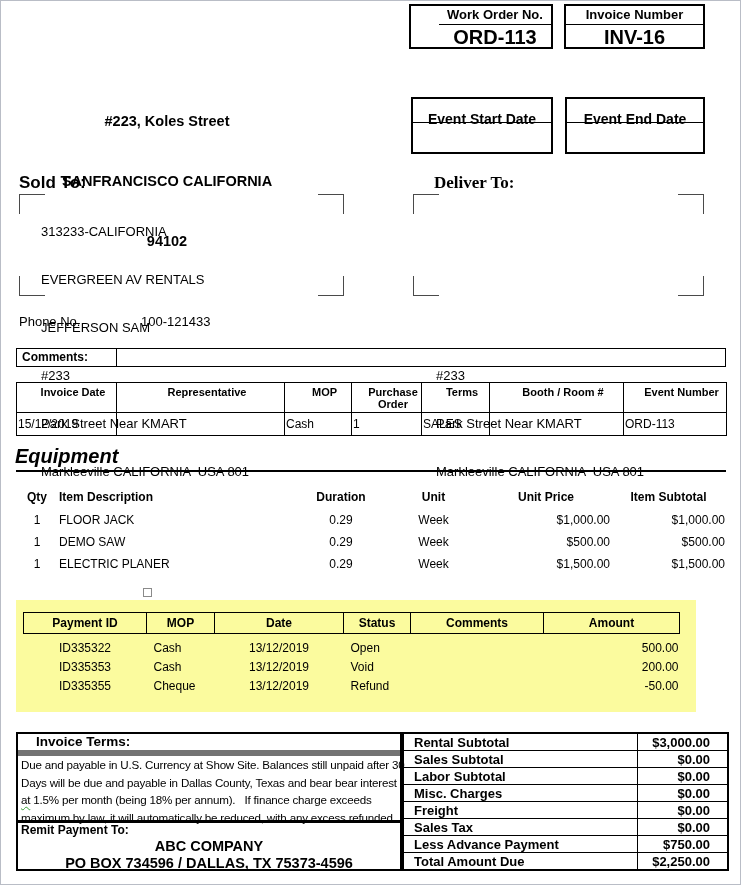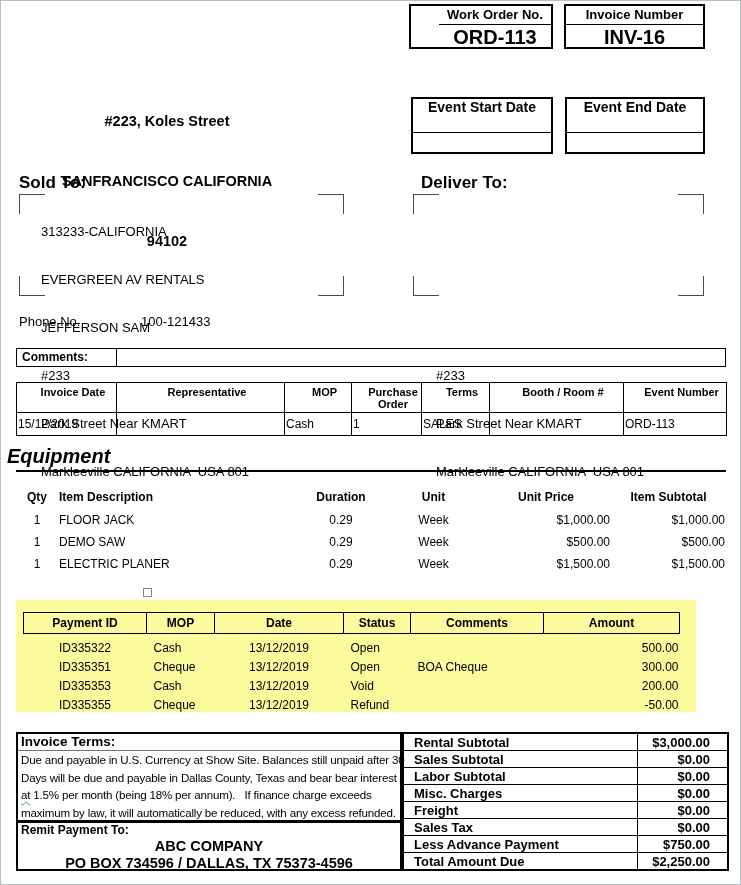--- a/index.html
+++ b/index.html
@@ -12,21 +12,21 @@
   .idbox{position:absolute;border:2px solid #000;box-sizing:border-box;text-align:center;}
   .idbox .lbl{font-weight:bold;font-size:13px;line-height:18px;border-bottom:1px solid #000;}
   .idbox .val{font-weight:bold;font-size:20px;line-height:25px;}
   #wo-box{left:408px;top:3px;width:144px;height:45px;padding-left:28px;}
   #inv-box{left:563px;top:3px;width:141px;height:45px;}
   
   .company{position:absolute;left:16px;top:70px;width:300px;text-align:center;
     font-weight:bold;font-size:14.5px;line-height:20px;white-space:pre;}
   
   .evbox{position:absolute;border:2px solid #000;box-sizing:border-box;}
-  .evbox .elbl{font-weight:bold;font-size:14px;text-align:center;padding-top:0;height:34px;border-bottom:1px solid #000;box-sizing:border-box;}
+  .evbox .elbl{font-weight:bold;font-size:14px;text-align:center;padding-top:12px;height:24px;border-bottom:1px solid #000;box-sizing:border-box;}
   .evbox .eval{height:17px;font-size:12px;text-align:center;}
   #ev-start{left:410px;top:96px;width:142px;height:57px;}
   #ev-end{left:564px;top:96px;width:140px;height:57px;}
   
   .sec-head{position:absolute;font-weight:bold;font-size:17px;}
   .addr{position:absolute;font-size:13px;line-height:16px;white-space:pre;}
   .addr div{height:16px;}
   .brk{position:absolute;width:26px;height:20px;box-sizing:border-box;}
   .brk.tl{border-left:1px solid #4a4a4a;border-top:1px solid #4a4a4a;}
   .brk.tr{border-right:1px solid #4a4a4a;border-top:1px solid #4a4a4a;}
@@ -39,38 +39,38 @@
   .comments{position:absolute;left:15px;top:347px;width:710px;height:19px;border:1px solid #000;box-sizing:border-box;display:flex;}
   .comments .clbl{width:100px;border-right:1px solid #000;font-weight:bold;font-size:12px;padding-left:5px;line-height:17px;box-sizing:border-box;}
   .comments .cval{flex:1;font-size:12px;line-height:17px;padding-left:4px;}
   
   table{border-collapse:collapse;table-layout:fixed;}
   .meta{position:absolute;left:15px;top:381px;width:710px;}
   .meta th,.meta td{border:1px solid #000;overflow:hidden;}
   .meta th{font-weight:bold;font-size:11px;text-align:center;vertical-align:top;padding-top:3px;height:25px;padding-left:14px;}
   .meta td{font-size:12px;text-align:left;height:20px;}
   
-  .equip-head{position:absolute;left:6px;top:444px;font-weight:bold;font-style:italic;font-size:20px;}
+  .equip-head{position:absolute;left:14px;top:444px;font-weight:bold;font-style:italic;font-size:20px;}
   .equip-rule{position:absolute;left:15px;top:469px;width:710px;border-top:2px solid #000;}
   .equip{position:absolute;left:15px;top:487px;width:710px;}
   .equip th{font-weight:bold;font-size:12px;height:20px;vertical-align:top;padding-top:2px;}
   .equip td{font-size:12px;height:19px;vertical-align:top;padding-top:2px;}
   .equip .c{text-align:center;} .equip .l{text-align:left;} .equip .r{text-align:right;}
   
   .handle{position:absolute;left:142px;top:587px;width:7px;height:7px;border:1px solid #8a8a8a;background:#fff;}
   .hl-panel{position:absolute;left:15px;top:599px;width:680px;height:112px;}
   .pay{position:absolute;left:7px;top:12px;width:656px;}
   .pay th{border:1px solid #000;font-weight:bold;font-size:12px;height:18px;text-align:center;}
   .pay td{font-size:12px;height:17px;vertical-align:middle;}
   .pay tr.gap td{height:2px;}
   .pay .c{text-align:center;} .pay .r{text-align:right;padding-right:1px;}
   .pay .lp{text-align:left;padding-left:7px;}
   
   .terms-box{position:absolute;left:15px;top:731px;width:386px;height:90px;border:2px solid #000;box-sizing:border-box;}
-  .terms-box .thead{font-weight:bold;font-size:13.5px;line-height:16px;padding-left:3px;border-bottom:1px solid #737373;height:16px;}
+  .terms-box .thead{font-weight:bold;font-size:13.5px;line-height:16px;padding-left:18px;border-bottom:6px solid #737373;height:16px;}
   .terms-box .tline{font-size:11.6px;line-height:17.5px;padding-left:3px;white-space:pre;letter-spacing:-0.2px;}
   .misspell{text-decoration:underline;text-decoration-style:wavy;text-decoration-color:#3aa13a;text-decoration-thickness:1px;text-underline-offset:2px;}
   .remit-box{position:absolute;left:15px;top:820px;width:386px;height:50px;border:2px solid #000;box-sizing:border-box;}
   .remit-box .rhead{font-weight:bold;font-size:12px;padding-left:3px;line-height:15px;}
   .remit-box .rline{font-weight:bold;font-size:14.5px;text-align:center;line-height:17px;}
   .totals{position:absolute;left:401px;top:731px;width:327px;height:139px;border:2px solid #000;box-sizing:border-box;display:flex;flex-direction:column;}
   .totals .trow{flex:1;display:flex;border-bottom:1px solid #000;box-sizing:border-box;}
   .totals .trow:last-child{border-bottom:none;}
   .totals .tlabel{width:234px;border-right:1px solid #000;box-sizing:border-box;font-weight:bold;font-size:13px;padding-left:10px;display:flex;align-items:center;}
   .totals .tvalue{flex:1;font-weight:bold;font-size:13px;padding-right:17px;display:flex;align-items:center;justify-content:flex-end;}
@@ -111,21 +111,21 @@
   <div class="brk br" style="left:317px;top:275px;"></div>
   <div class="addr" style="left:40px;top:191px;">
     <div>313233-CALIFORNIA</div>
     <div>EVERGREEN AV RENTALS</div>
     <div>JEFFERSON SAM</div>
     <div>#233</div>
     <div>Park Street Near KMART</div>
     <div>Markleeville CALIFORNIA  USA 801</div>
   </div>
 
-  <div class="sec-head" style="left:420px;top:172px;">Deliver To:</div>
+  <div class="sec-head" style="left:433px;top:172px;font-family:Liberation Serif, serif;">Deliver To:</div>
   <div class="brk tl" style="left:412px;top:193px;"></div>
   <div class="brk tr" style="left:677px;top:193px;"></div>
   <div class="brk bl" style="left:412px;top:275px;"></div>
   <div class="brk br" style="left:677px;top:275px;"></div>
   <div class="addr" style="left:435px;top:191px;">
     <div></div>
     <div></div>
     <div></div>
     <div>#233</div>
     <div>Park Street Near KMART</div>
@@ -244,28 +244,20 @@
           </tr>
       <tr>
         <td class="c">ID335322</td>
         <td class="lp">Cash</td>
         <td class="c">13/12/2019</td>
         <td class="lp">Open</td>
         <td class="lp"></td>
         <td class="r">500.00</td>
       </tr>
       <tr>
-        <td class="c">ID335351</td>
-        <td class="lp">Cheque</td>
-        <td class="c">13/12/2019</td>
-        <td class="lp">Open</td>
-        <td class="lp">BOA Cheque</td>
-        <td class="r">300.00</td>
-      </tr>
-      <tr>
         <td class="c">ID335353</td>
         <td class="lp">Cash</td>
         <td class="c">13/12/2019</td>
         <td class="lp">Void</td>
         <td class="lp"></td>
         <td class="r">200.00</td>
       </tr>
       <tr>
         <td class="c">ID335355</td>
         <td class="lp">Cheque</td>

